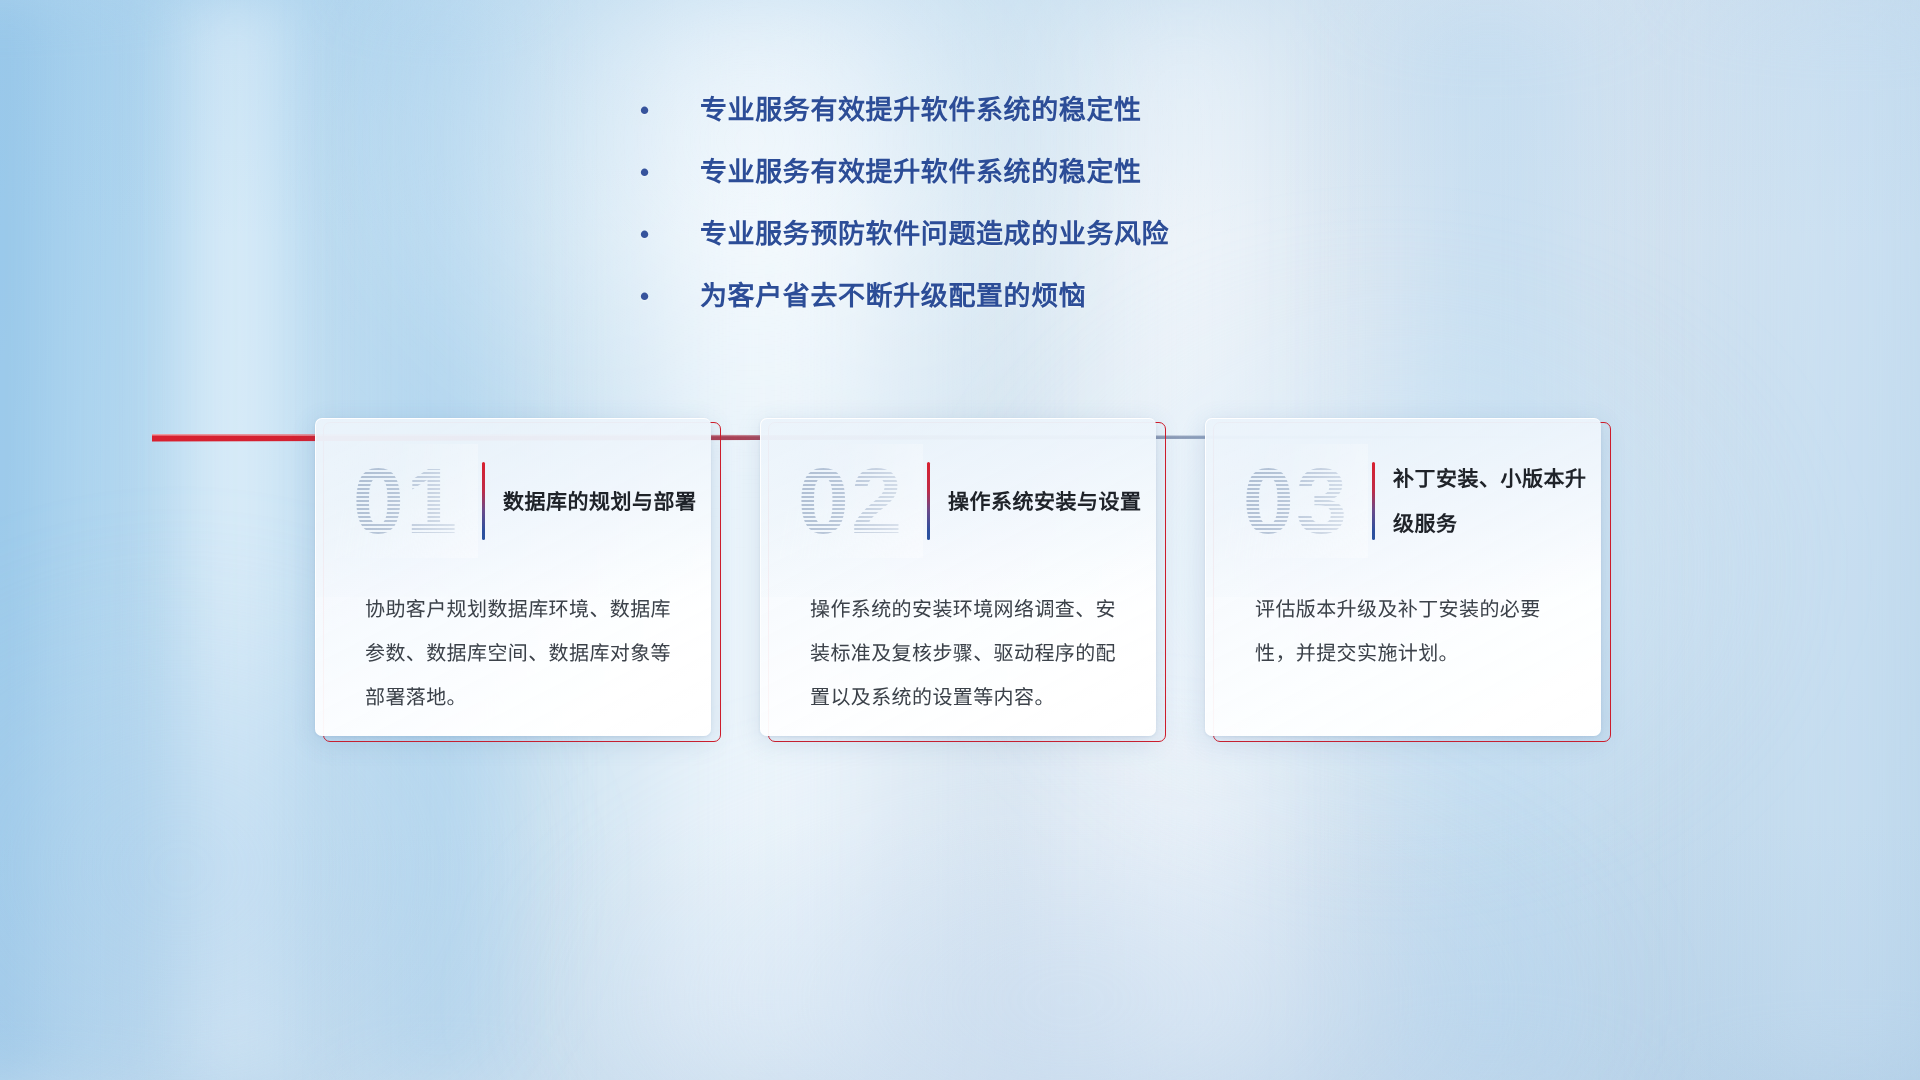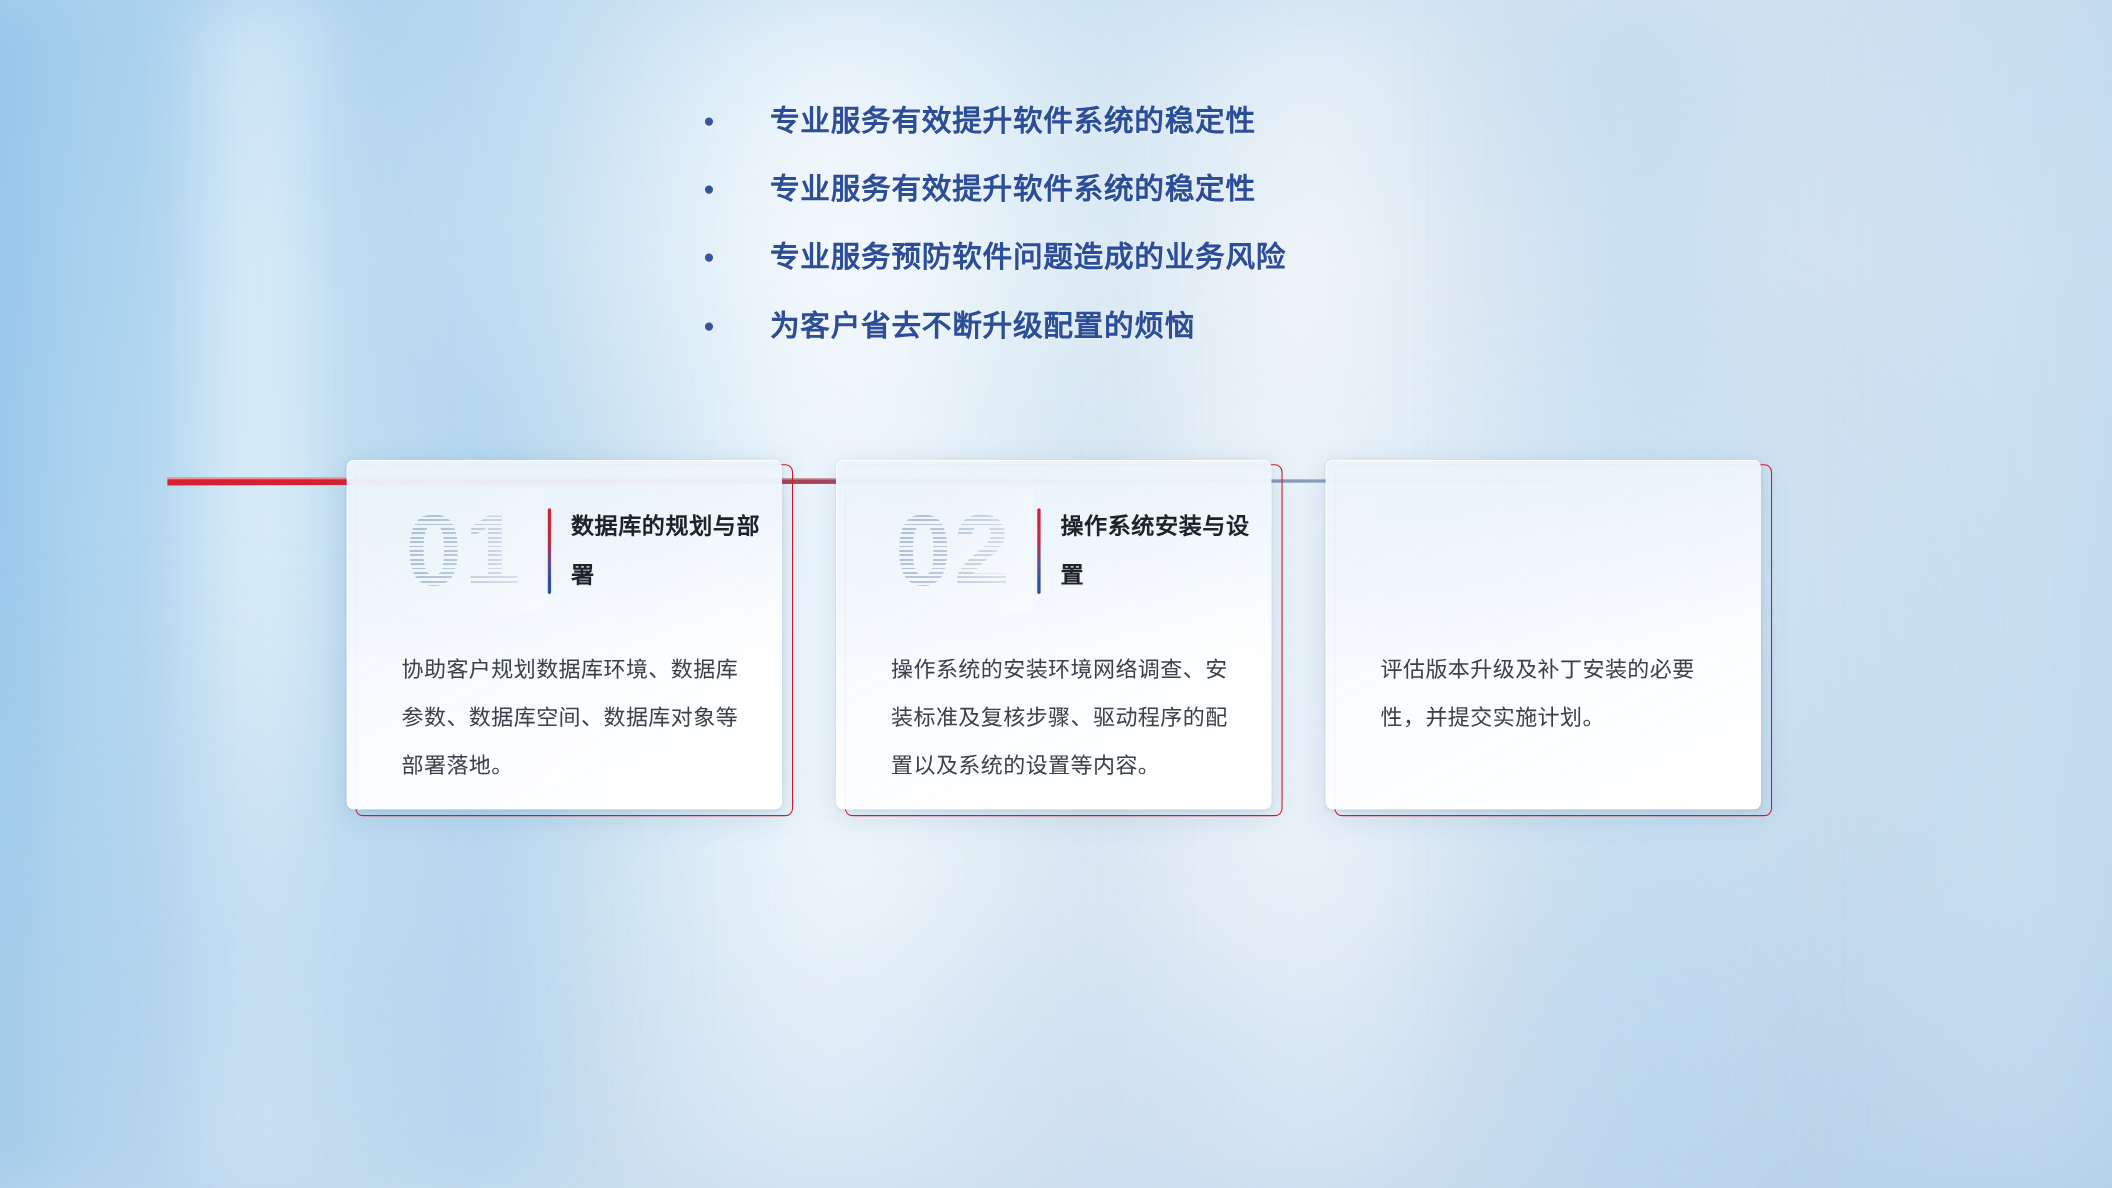--- a/index.html
+++ b/index.html
@@ -98,21 +98,21 @@
     overflow:hidden;
   }
   .card-sheen{
     position:absolute;left:0;top:0;width:100%;height:56%;
     background:linear-gradient(175deg,rgba(222,236,248,.55) 0%,rgba(255,255,255,0) 100%);
     pointer-events:none;
   }
 
   .card-head{
     position:absolute;left:0;top:22px;width:100%;height:120px;
-    display:flex;align-items:center;padding-left:16px;
+    display:flex;align-items:center;
   }
   .bignum{
     position:relative;
     flex:0 0 auto;
     width:144px;margin-left:18px;
     height:114px;
     font-size:92px;
     font-weight:700;
     letter-spacing:2px;
     line-height:114px;
@@ -258,17 +258,25 @@
         <div class="card-title">操作系统安装与设置</div>
       </div>
       <div class="card-desc">操作系统的安装环境网络调查、安装标准及复核步骤、驱动程序的配置以及系统的设置等内容。</div>
     </div>
   </div>
 
   <div class="card-wrap">
     <div class="card-accent"></div>
     <div class="card">
       <div class="card-sheen"></div>
+      <div class="card-head">
+        <div class="bignum">
+          <span class="num-text">03</span>
+          <span class="num-fade"></span>
+        </div>
+        <div class="vbar"></div>
+        <div class="card-title">补丁安装、小版本升级服务</div>
+      </div>
       <div class="card-desc">评估版本升级及补丁安装的必要性，并提交实施计划。</div>
     </div>
   </div>
 
 </div>
 
 </body></html>

